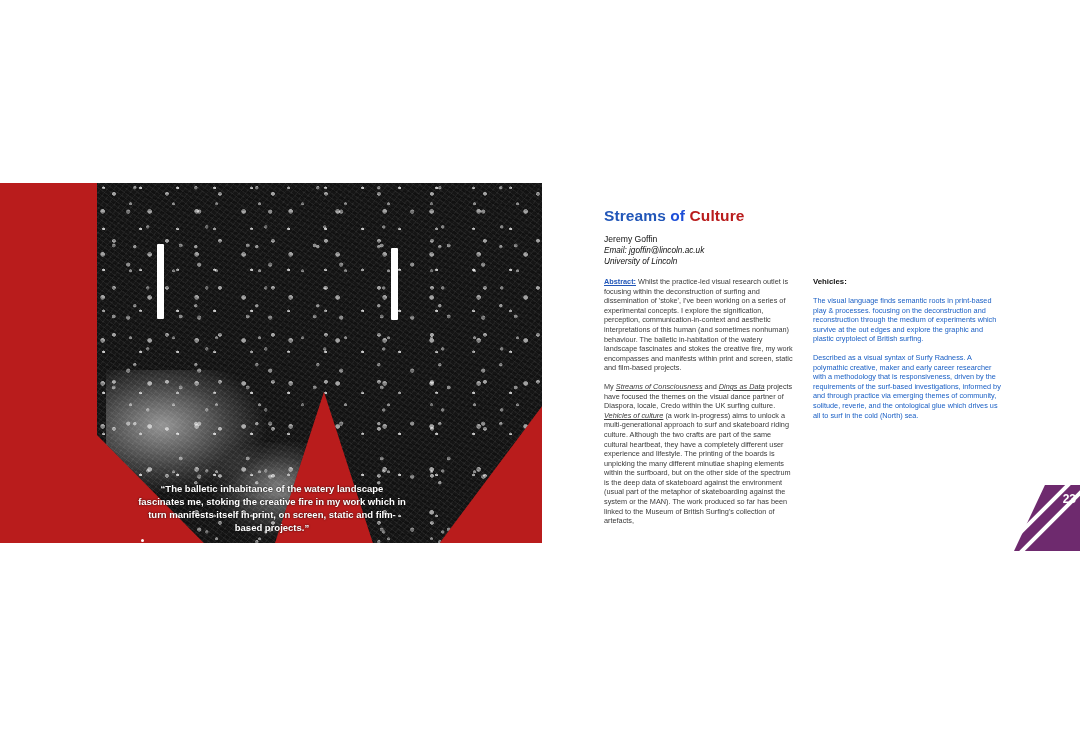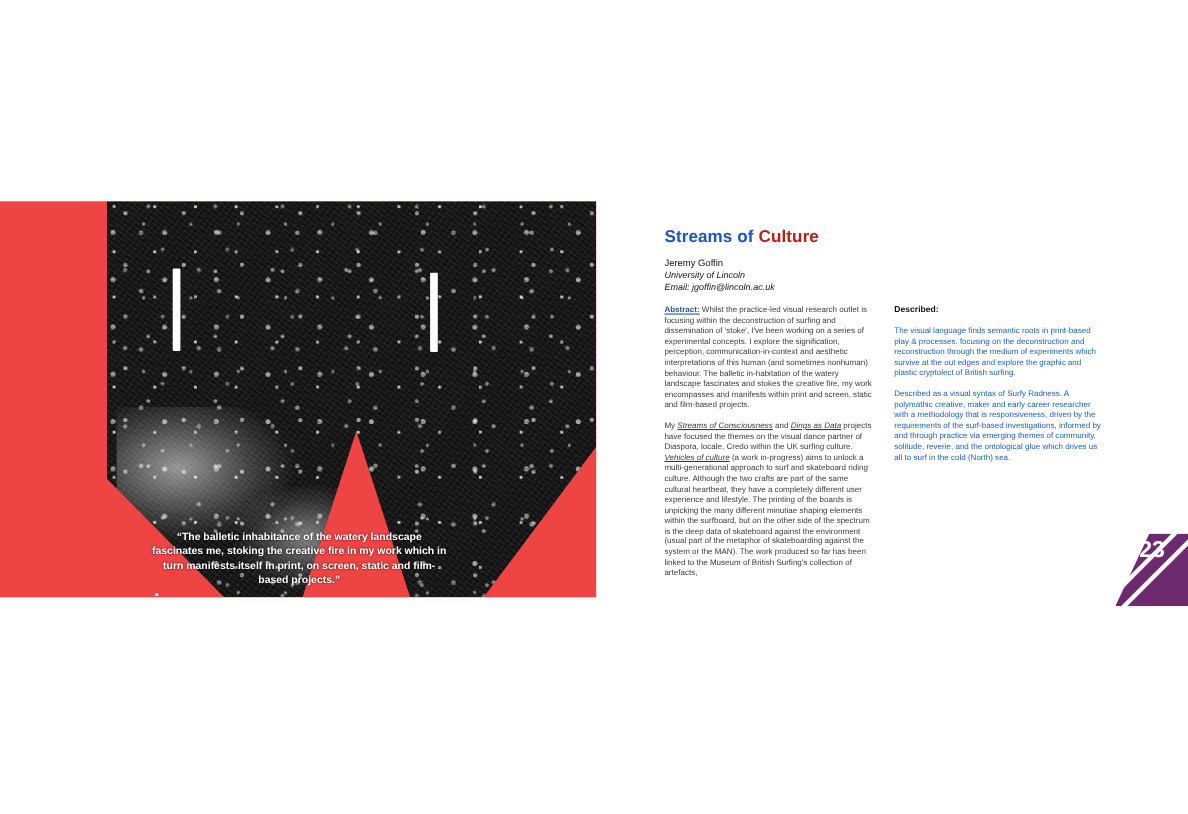--- a/index.html
+++ b/index.html
@@ -16,21 +16,21 @@
     color: #000;
   }
 
   
   #image-panel {
     position: absolute;
     left: 0;
     top: 183px;
     width: 542px;
     height: 360px;
-    background: #ef4444;
+    background: #b91c1c;
     overflow: hidden;
   }
   #surfboard-photo {
     position: absolute;
     left: 97px;
     top: 0px;
     width: 445px;
     height: 360px;
     background:
       radial-gradient(circle at 18% 12%, rgba(255,255,255,0.75) 0 1.2px, transparent 1.6px),
@@ -193,24 +193,24 @@
     background: #ffffff;
     height: 4px;
     width: 120px;
     transform: rotate(-45deg);
     transform-origin: left center;
   }
   #page-badge-stripe-1 { left: -6px; top: 58px; }
   #page-badge-stripe-2 { left: 4px;  top: 68px; }
   #page-number {
     position: absolute;
-    right: 21px;
+    right: 4px;
     top: 5px;
     color: #ffffff;
-    font-size: 21px;
+    font-size: 12px;
     font-weight: bold;
     line-height: 19px;
   }
 </style>
 </head>
 <body>
 
 <div id="image-panel">
   <div id="surfboard-photo">
     <div id="photo-grain"></div>
@@ -222,33 +222,33 @@
   <div id="photo-quote">“The balletic inhabitance of the watery landscape fascinates me, stoking the creative fire in my work which in turn manifests itself in print, on screen, static and film-based projects.”</div>
   <div id="photo-dot"></div>
 </div>
 
 <div id="content">
 
   <h1 id="title"><span>Streams</span> <span class="word-of">of</span> <span class="word-culture">Culture</span></h1>
 
   <div id="author-block">
     <div id="author-name">Jeremy Goffin</div>
+    <div id="author-email"><span class="email-italic">Email: jgoffin@lincoln.ac.uk</span></div>
     <div id="author-affiliation">University of Lincoln</div>
-    <div id="author-email"><span class="email-italic">Email: jgoffin@lincoln.ac.uk</span></div>
   </div>
 
   <div id="columns">
 
     <div class="column col-abstract">
       <p><span class="abstract-label">Abstract:</span><span> Whilst the practice-led visual research outlet is focusing within the deconstruction of surfing and dissemination of 'stoke', I've been working on a series of experimental concepts. I explore the signification, perception, communication-in-context and aesthetic interpretations of this human (and sometimes nonhuman) behaviour. The balletic in-habitation of the watery landscape fascinates and stokes the creative fire, my work encompasses and manifests within print and screen, static and film-based projects.</span></p>
       <p><span>My </span><em>Streams of Consciousness</em><span> and </span><em>Dings as Data</em><span> projects have focused the themes on the visual dance partner of Diaspora, locale, Credo within the UK surfing culture. </span><em>Vehicles of culture</em><span> (a work in-progress) aims to unlock a multi-generational approach to surf and skateboard riding culture. Although the two crafts are part of the same cultural heartbeat, they have a completely different user experience and lifestyle. The printing of the boards is unpicking the many different minutiae shaping elements within the surfboard, but on the other side of the spectrum is the deep data of skateboard against the environment (usual part of the metaphor of skateboarding against the system or the MAN). The work produced so far has been linked to the Museum of British Surfing's collection of artefacts,</span></p>
     </div>
 
     <div class="column col-bio">
-      <div class="bio-heading">Described:</div>
+      <div class="bio-heading">Vehicles:</div>
       <p>The visual language finds semantic roots in print-based play &amp; processes. focusing on the deconstruction and reconstruction through the medium of experiments which survive at the out edges and explore the graphic and plastic cryptolect of British surfing.</p>
       <p>Described as a visual syntax of Surfy Radness. A polymathic creative, maker and early career researcher with a methodology that is responsiveness, driven by the requirements of the surf-based investigations, informed by and through practice via emerging themes of community, solitude, reverie, and the ontological glue which drives us all to surf in the cold (North) sea.</p>
     </div>
 
   </div>
 </div>
 
 <div id="page-badge">
   <div id="page-badge-shape"></div>
   <div id="page-badge-stripe-1"></div>

